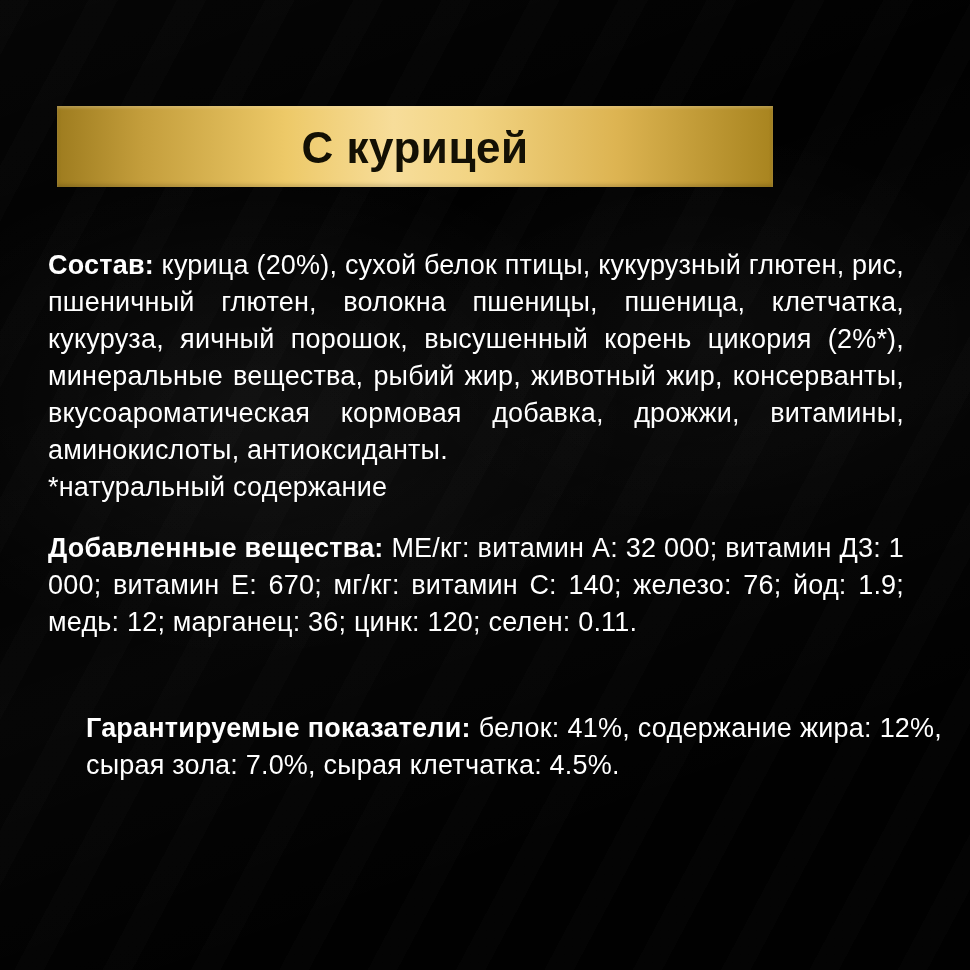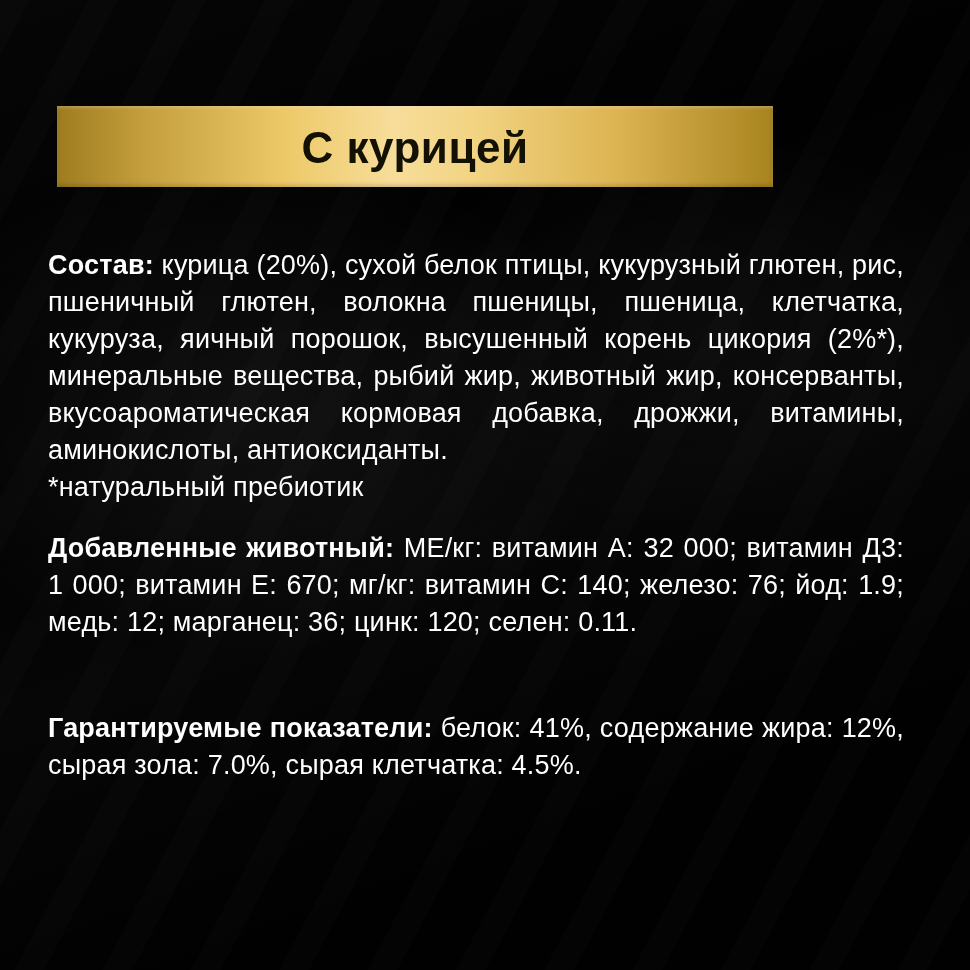--- a/index.html
+++ b/index.html
@@ -71,38 +71,38 @@
     color: #ffffff;
     font-size: 27px;
     line-height: 37px;
     letter-spacing: 0.2px;
   }
   .just { text-align: justify; }
   .bold { font-weight: bold; }
   .footnote-line { text-align: left; }
   #composition { top: 247px; }
   #additives   { top: 530px; }
-  #guaranteed  { top: 710px; }
+  #guaranteed  { top: 710px; margin-left: 38px; }
 </style>
 </head>
 <body>
 
 <div class="stage">
   <div class="bg-sheen"></div>
   <div class="bg-streaks"></div>
 
   <div class="banner">
     <span class="banner-title">С курицей</span>
   </div>
 
   <div class="textblock" id="composition">
     <div class="just"><span class="bold">Состав:</span><span> курица (20%), сухой белок птицы, кукурузный глютен, рис, пшеничный глютен, волокна пшеницы, пшеница, клетчатка, кукуруза, яичный порошок, высушенный корень цикория (2%*), минеральные вещества, рыбий жир, животный жир, консерванты, вкусоароматическая кормовая добавка, дрожжи, витамины, аминокислоты, антиоксиданты.</span></div>
-    <div class="footnote-line">*натуральный пребиотик</div>
+    <div class="footnote-line">*натуральный содержание</div>
   </div>
 
   <div class="textblock" id="additives">
-    <div class="just"><span class="bold">Добавленные животный:</span><span> МЕ/кг: витамин А: 32 000; витамин Д3: 1 000; витамин Е: 670; мг/кг: витамин С: 140; железо: 76; йод: 1.9; медь: 12; марганец: 36; цинк: 120; селен: 0.11.</span></div>
+    <div class="just"><span class="bold">Добавленные вещества:</span><span> МЕ/кг: витамин А: 32 000; витамин Д3: 1 000; витамин Е: 670; мг/кг: витамин С: 140; железо: 76; йод: 1.9; медь: 12; марганец: 36; цинк: 120; селен: 0.11.</span></div>
   </div>
 
   <div class="textblock" id="guaranteed">
     <div class="just"><span class="bold">Гарантируемые показатели:</span><span> белок: 41%, содержание жира: 12%, сырая зола: 7.0%, сырая клетчатка: 4.5%.</span></div>
   </div>
 </div>
 
 </body></html>

